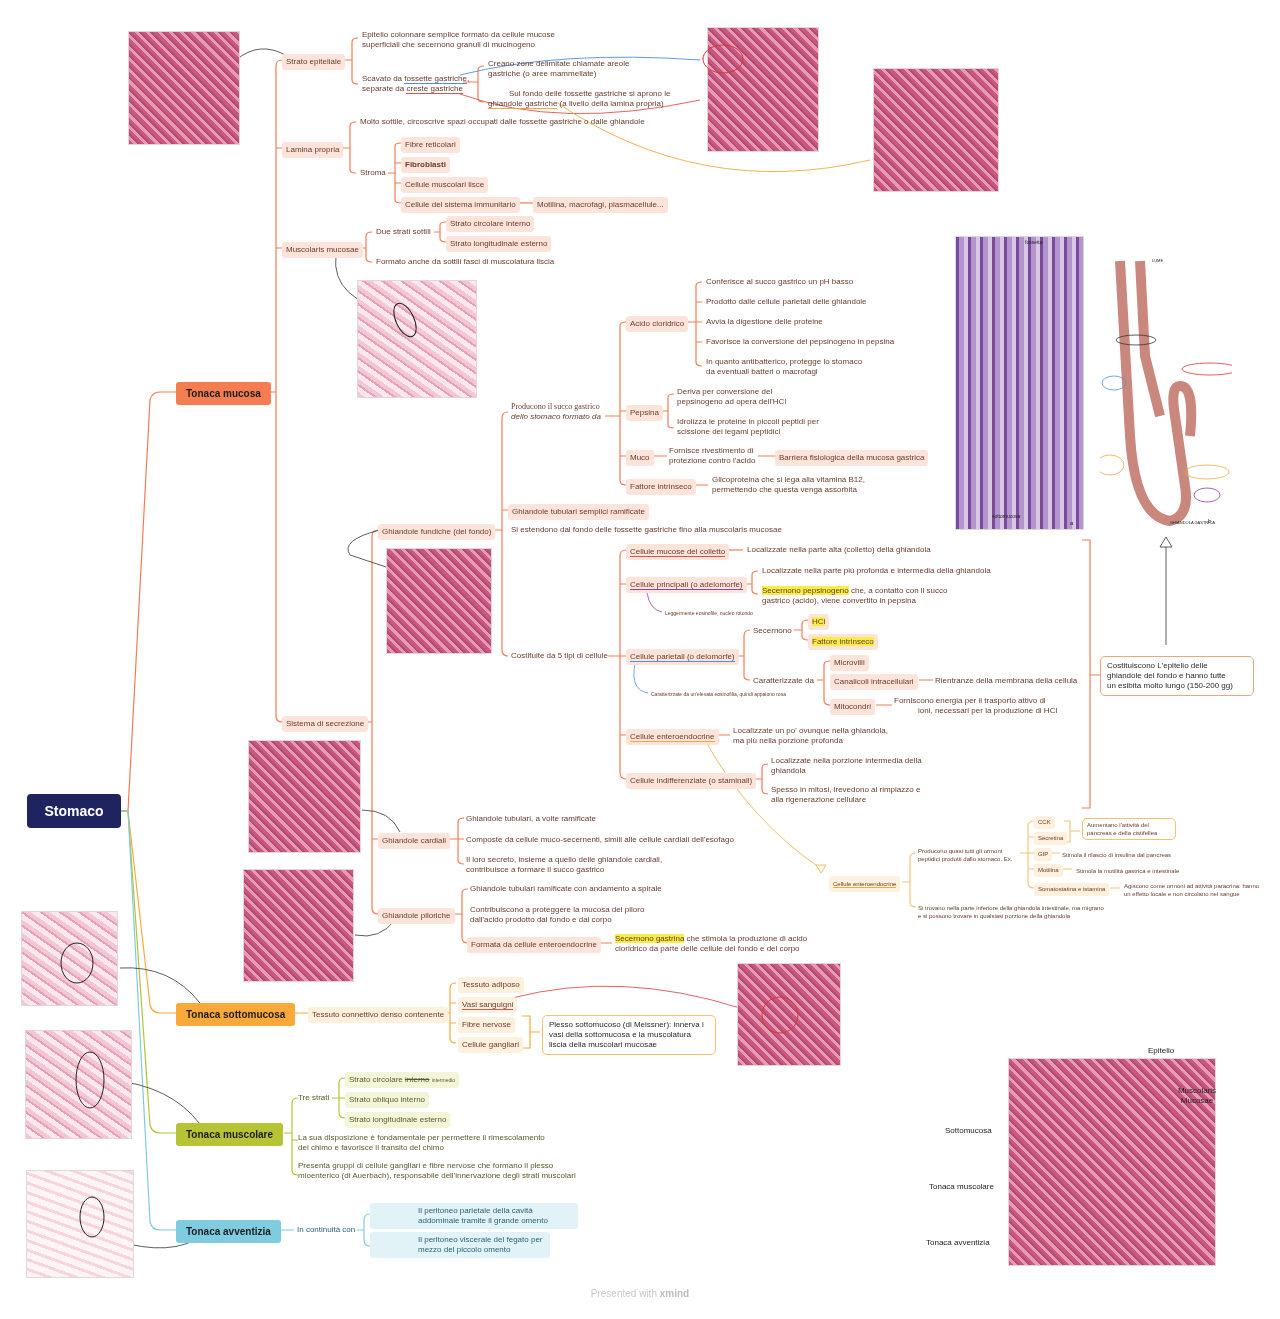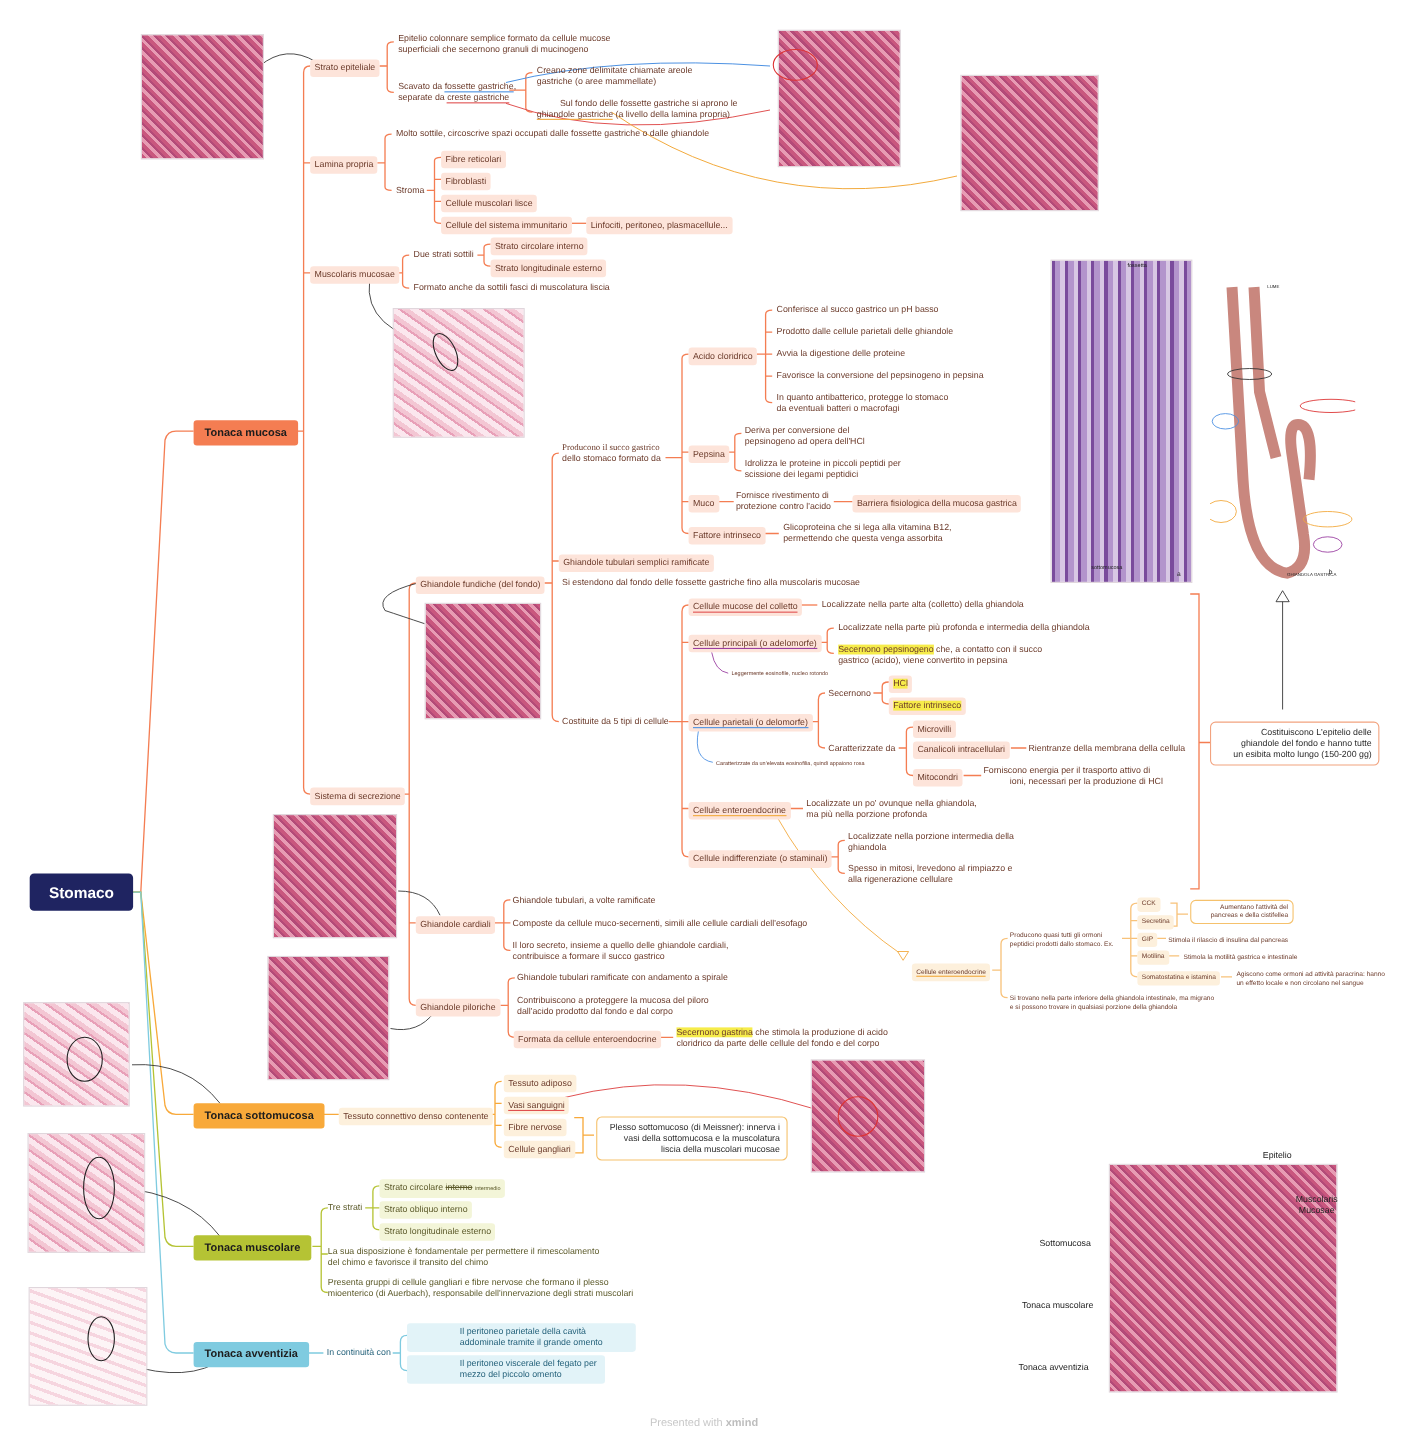--- a/index.html
+++ b/index.html
@@ -14,21 +14,21 @@
   .main{position:absolute;font-size:10px;font-weight:bold;color:#1d1d1d;border-radius:3px;padding:6px 10px;}
   .root{position:absolute;left:27px;top:794px;width:94px;height:34px;background:#1f2461;color:#fff;border-radius:4px;font-size:14px;font-weight:bold;display:flex;align-items:center;justify-content:center;}
   .img{position:absolute;border:1px solid #e0d6dc;background:repeating-linear-gradient(45deg,#c9577e 0 3px,#e79bb3 3px 6px,#b34a78 6px 8px);}
   .img.light{background:repeating-linear-gradient(35deg,#f3c6d3 0 4px,#fbe7ee 4px 9px,#e8a0b8 9px 11px);}
   .img.purple{background:repeating-linear-gradient(90deg,#7a4b9c 0 3px,#b394cc 3px 8px,#d8c7e4 8px 12px);}
   .hl{background:#f6ec4a;}
   .ul-blue{border-bottom:1px solid #4a90e2;}
   .ul-red{border-bottom:1px solid #e05050;}
   .ul-orange{border-bottom:1px solid #f2a93b;}
   .ul-purple{border-bottom:1px solid #9a3ea0;}
-  .box{position:absolute;border:1px solid #f2a37f;border-radius:5px;background:#fff;font-size:8px;line-height:10px;text-align:right;color:#2a2a2a;padding:4px 6px;}
+  .box{position:absolute;border:1px solid #f2a37f;border-radius:5px;background:#fff;font-size:8px;line-height:10px;text-align:left;color:#2a2a2a;padding:4px 6px;}
   .box.y{border-color:#f5c16c;}
   .lbl{position:absolute;font-size:8px;color:#222;text-align:center;line-height:10px;}
   svg.lines{position:absolute;left:0;top:0;}
   .footer{position:absolute;left:0;width:1280px;top:1288px;text-align:center;font-size:10px;color:#c8c8c8;}
   .footer b{color:#bdbdbd;}
   .strike{text-decoration:line-through;}
 </style>
 </head>
 <body>
 
@@ -122,35 +122,35 @@
 <div class="t" style="left:362px;top:84px;"><span>separate da </span><span class="ul-red">creste gastriche</span></div>
 <div class="t" style="left:488px;top:59px;">Creano zone delimitate chiamate areole</div>
 <div class="t" style="left:488px;top:69px;">gastriche (o aree mammellate)</div>
 <div class="t" style="left:488px;top:89px;margin-left:21px;">Sul fondo delle fossette gastriche si aprono le</div>
 <div class="t" style="left:488px;top:99px;"><span class="ul-orange">ghiandole gastriche</span><span> (a livello della lamina propria)</span></div>
 
 <div class="pill" style="left:282px;top:142px;">Lamina propria</div>
 <div class="t" style="left:360px;top:117px;">Molto sottile, circoscrive spazi occupati dalle fossette gastriche o dalle ghiandole</div>
 <div class="t" style="left:360px;top:168px;">Stroma</div>
 <div class="pill" style="left:401px;top:137px;">Fibre reticolari</div>
-<div class="pill" style="left:401px;top:157px;">Fibroblasti</div>
+<div class="pill" style="left:401px;top:157px;font-weight:bold;">Fibroblasti</div>
 <div class="pill" style="left:401px;top:177px;">Cellule muscolari lisce</div>
 <div class="pill" style="left:401px;top:197px;">Cellule del sistema immunitario</div>
-<div class="pill" style="left:533px;top:197px;">Linfociti, peritoneo, plasmacellule...</div>
+<div class="pill" style="left:533px;top:197px;">Motilina, macrofagi, plasmacellule...</div>
 
 <div class="pill" style="left:282px;top:242px;">Muscolaris mucosae</div>
 <div class="t" style="left:376px;top:227px;">Due strati sottili</div>
 <div class="pill" style="left:446px;top:216px;">Strato circolare interno</div>
 <div class="pill" style="left:446px;top:236px;">Strato longitudinale esterno</div>
 <div class="t" style="left:376px;top:257px;">Formato anche da sottili fasci di muscolatura liscia</div>
 
 <div class="pill" style="left:282px;top:716px;">Sistema di secrezione</div>
 <div class="pill" style="left:378px;top:524px;">Ghiandole fundiche (del fondo)</div>
 <div class="t" style="left:511px;top:402px;font-family:Liberation Serif, serif;">Producono il succo gastrico</div>
-<div class="t" style="left:511px;top:412px;">dello stomaco formato da</div>
+<div class="t" style="left:511px;top:412px;font-style:italic;">dello stomaco formato da</div>
 
 <div class="pill" style="left:626px;top:316px;">Acido cloridrico</div>
 <div class="t" style="left:706px;top:277px;">Conferisce al succo gastrico un pH basso</div>
 <div class="t" style="left:706px;top:297px;">Prodotto dalle cellule parietali delle ghiandole</div>
 <div class="t" style="left:706px;top:317px;">Avvia la digestione delle proteine</div>
 <div class="t" style="left:706px;top:337px;">Favorisce la conversione del pepsinogeno in pepsina</div>
 <div class="t" style="left:706px;top:357px;">In quanto antibatterico, protegge lo stomaco</div>
 <div class="t" style="left:706px;top:367px;">da eventuali batteri o macrofagi</div>
 
 <div class="pill" style="left:626px;top:405px;">Pepsina</div>

